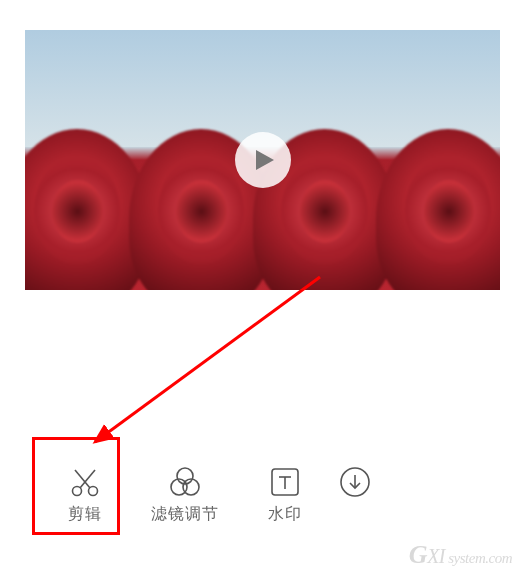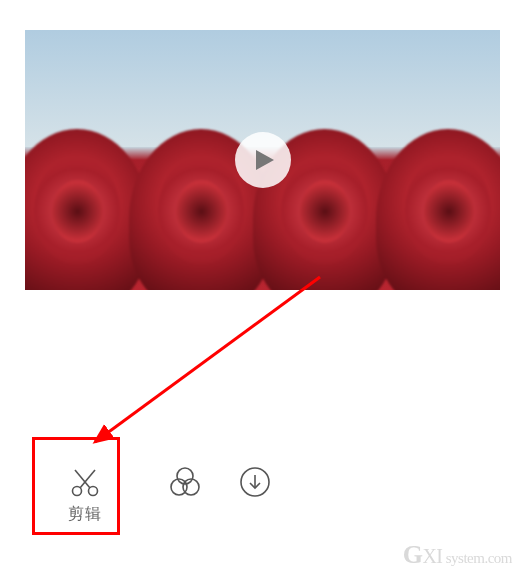--- a/index.html
+++ b/index.html
@@ -115,20 +115,21 @@
       height: 98px;
       border: 3px solid #ff0000;
       pointer-events: none;
       z-index: 4;
     }
     .watermark {
       position: absolute;
       right: 8px;
       bottom: 5px;
       font-size: 20px;
+      font-style: italic;
       color: #d9d9d9;
       font-family: Georgia, serif;
       letter-spacing: -0.5px;
       z-index: 5;
       text-align: center;
     }
     .watermark .g { font-size: 26px; font-weight: bold; }
   </style>
 </head>
 <body>
@@ -173,23 +174,34 @@
   </div>
 
   <div class="tool">
     <div class="icon-wrap">
       <svg width="36" height="36" viewBox="0 0 36 36" fill="none" stroke="#555" stroke-width="1.6">
         <circle cx="18" cy="12" r="8"></circle>
         <circle cx="12" cy="23" r="8"></circle>
         <circle cx="24" cy="23" r="8"></circle>
       </svg>
     </div>
-  </div>
-
-
+    <span class="tool-label">滤镜调节</span>
+  </div>
+
+
+  <div class="tool">
+    <div class="icon-wrap">
+      <svg width="34" height="34" viewBox="0 0 34 34" fill="none" stroke="#555" stroke-width="1.6">
+        <rect x="4" y="4" width="26" height="26" rx="3"></rect>
+        <line x1="11" y1="12" x2="23" y2="12"></line>
+        <line x1="17" y1="12" x2="17" y2="24"></line>
+      </svg>
+    </div>
+    <span class="tool-label">水印</span>
+  </div>
 
   <div class="tool" style="width:40px;overflow:hidden">
     <div class="icon-wrap">
       <svg width="34" height="34" viewBox="0 0 34 34" fill="none" stroke="#555" stroke-width="1.6">
         <circle cx="17" cy="17" r="14"></circle>
         <line x1="17" y1="10" x2="17" y2="22"></line>
         <path d="M12 18 L17 23 L22 18"></path>
       </svg>
     </div>
     <span class="tool-label"></span>

